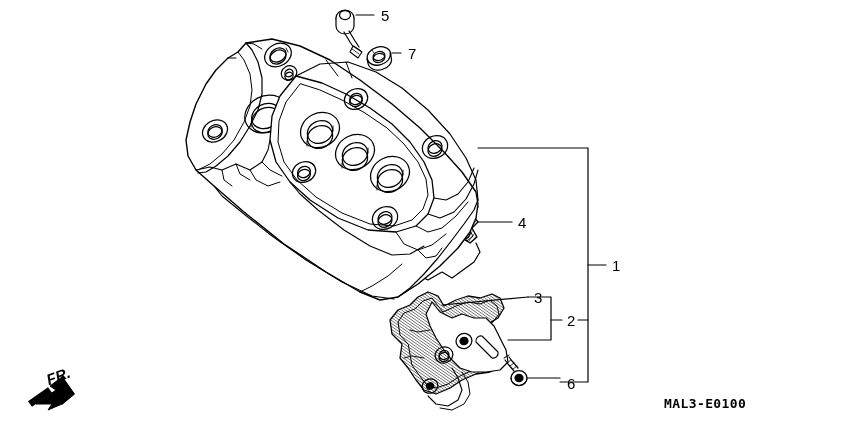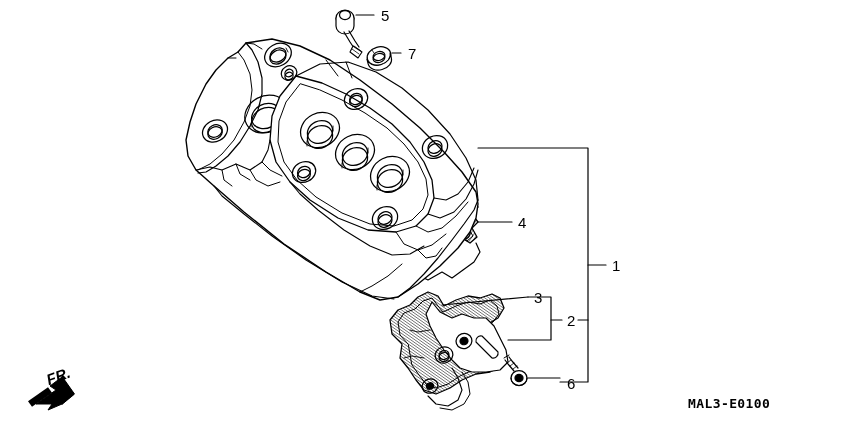--- a/index.html
+++ b/index.html
@@ -35,21 +35,20 @@
   #part-number {
     position: absolute;
     left: 664px;
     top: 396px;
     font-family: "DejaVu Sans Mono", monospace;
     font-size: 13px;
     font-weight: bold;
     letter-spacing: 0.4px;
     color: #000000;
     white-space: nowrap;
-    margin-left: 24px;
   }
   #fr-text {
     position: absolute;
     left: 44px;
     top: 372px;
     font-family: "Liberation Sans", sans-serif;
     font-size: 15px;
     font-weight: bold;
     font-style: italic;
     color: #000000;

